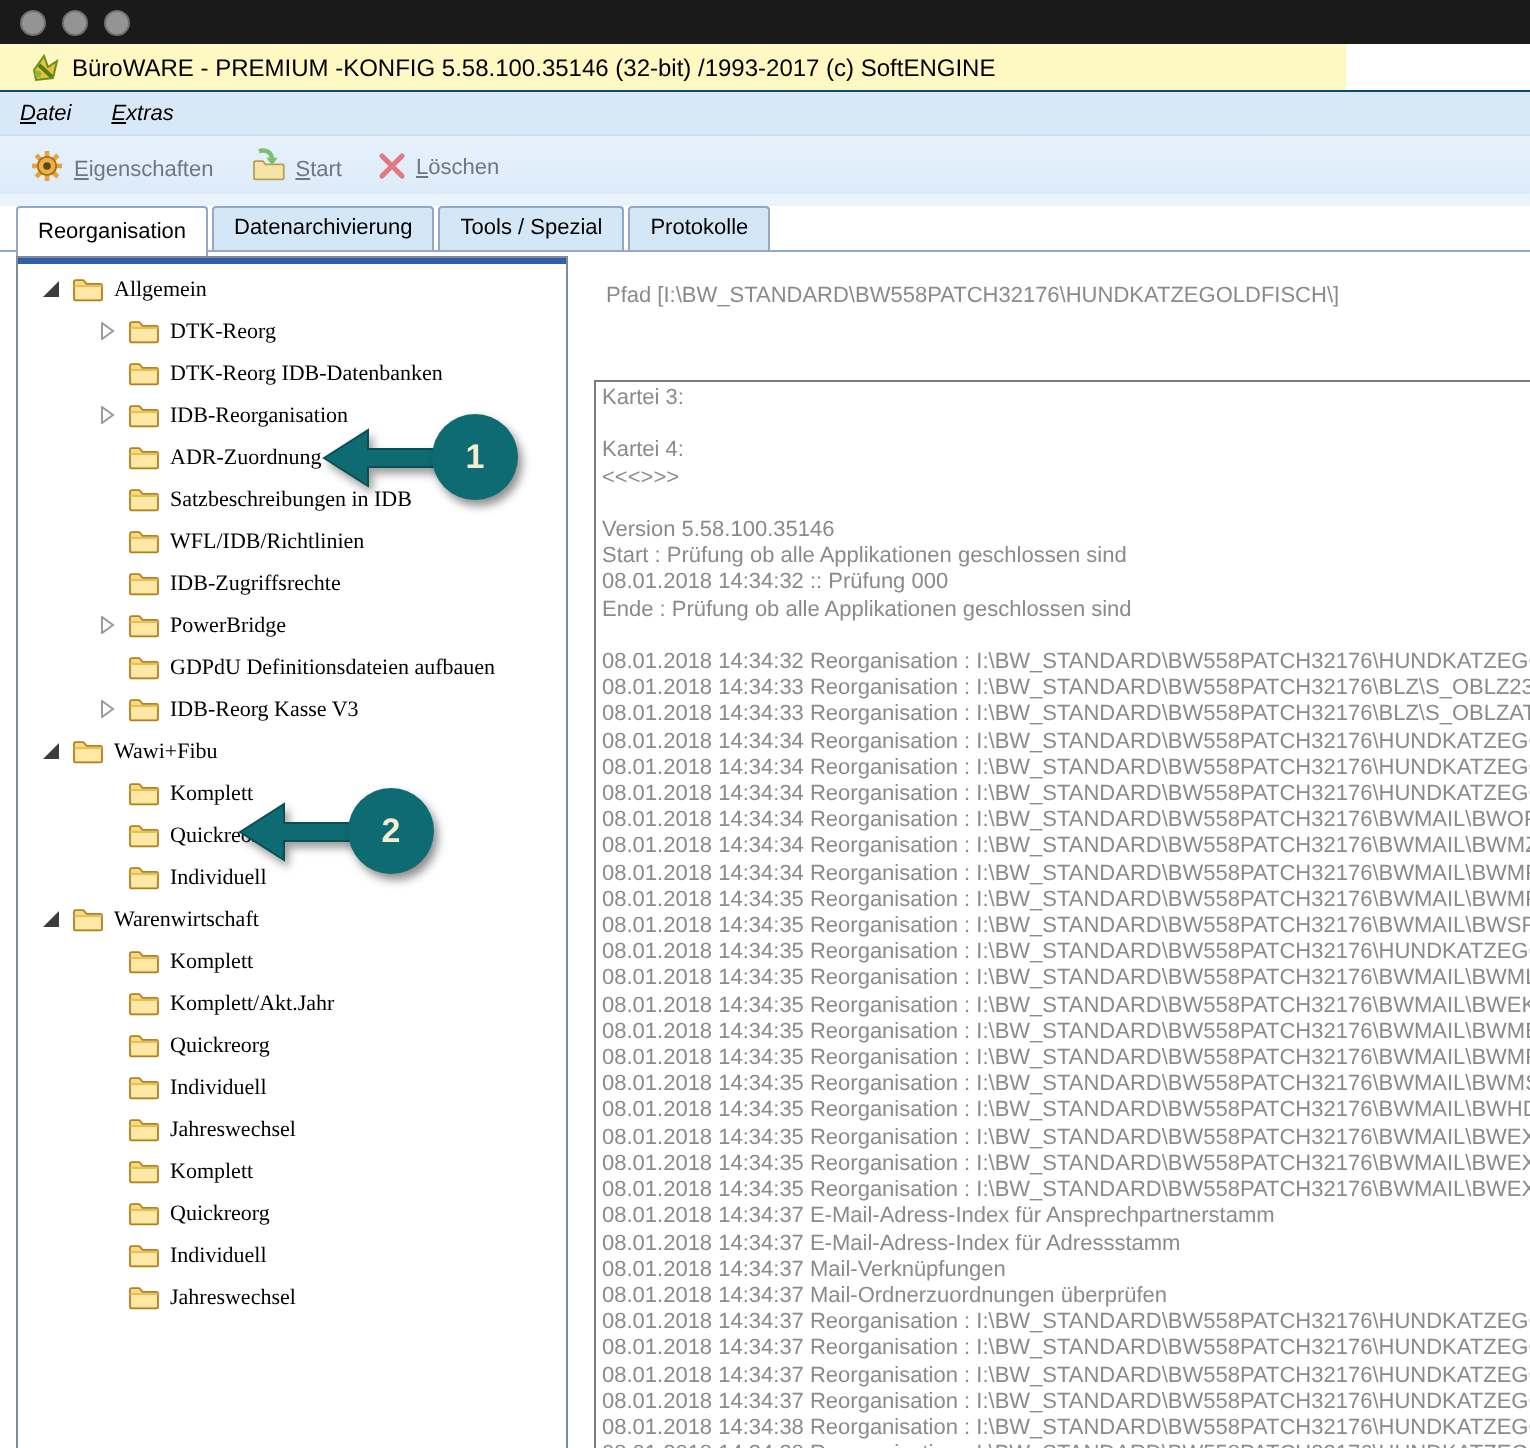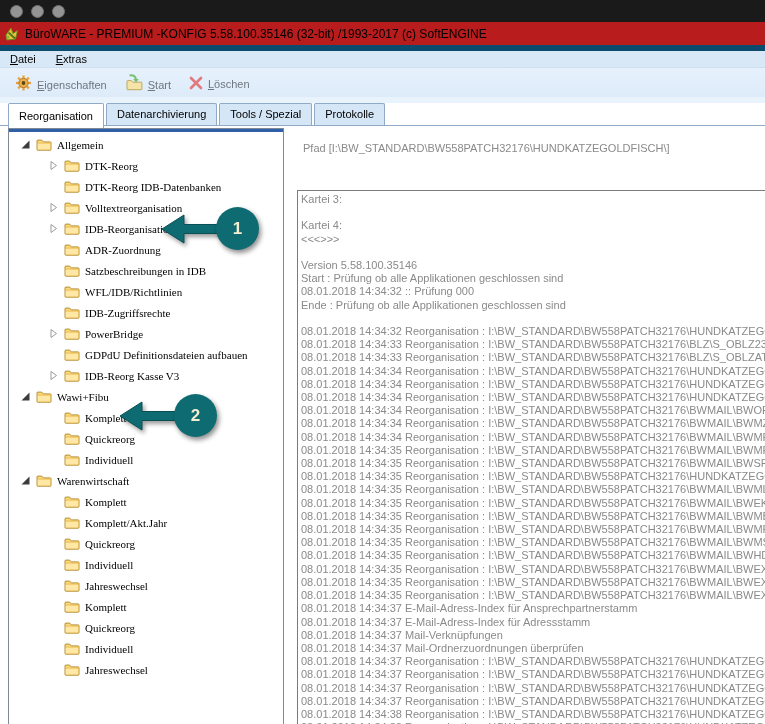--- a/index.html
+++ b/index.html
@@ -5,25 +5,25 @@
   html,body{margin:0;padding:0;}
   body{
     width:765px;height:724px;position:relative;overflow:hidden;
     background:#ffffff;
     font-family:"Liberation Sans","DejaVu Sans",sans-serif;
     -webkit-font-smoothing:none;
   }
   
   .chrome-bar{position:absolute;left:0;top:0;width:765px;height:22px;background:#1a1a1a;display:flex;align-items:center;gap:8px;padding-left:10px;box-sizing:border-box;}
   .chrome-dot{width:13px;height:13px;border-radius:50%;background:#949494;border:1px solid #6f6f6f;box-sizing:border-box;}
-  .title-bar{position:absolute;left:0;top:22px;width:765px;height:23px;background:#b91c1c;display:flex;align-items:center;padding-left:3px;box-sizing:border-box;}
+  .title-bar{position:absolute;left:0;top:22px;width:673px;height:23px;background:#fef9c3;display:flex;align-items:center;padding-left:14px;box-sizing:border-box;}
   .title-bar .app-ic{width:17px;height:16px;margin-right:5px;flex:0 0 auto;}
   .title-text{font-size:12px;color:#000;white-space:nowrap;}
   
-  .menu-bar{position:absolute;left:0;top:45px;width:765px;height:22px;background:#d9e8f7;border-top:6px solid #0c4a6e;display:flex;align-items:center;box-sizing:border-box;font-size:11px;color:#000;}
+  .menu-bar{position:absolute;left:0;top:45px;width:765px;height:22px;background:#d9e8f7;border-top:1px solid #0c4a6e;display:flex;align-items:center;box-sizing:border-box;font-size:11px;color:#000;font-style:italic;}
   .menu-item{padding:3px 10px;cursor:default;}
   
   .toolbar{position:absolute;left:0;top:67px;width:765px;height:30px;background:linear-gradient(#e6f1fc,#ddebf9);border-top:1px solid #cddef0;display:flex;align-items:center;box-sizing:border-box;padding-left:6px;font-size:11px;}
   .tool-btn{display:flex;align-items:flex-end;gap:5px;padding:3px 9px;color:#6f767e;}
   .tool-btn .t-ic{display:flex;align-items:center;}
   .toolbar-strip{position:absolute;left:0;top:97px;width:765px;height:6px;background:#e9f3fc;}
   
   .tab-row{position:absolute;left:0;top:103px;width:765px;height:23px;background:#ffffff;display:flex;align-items:flex-start;padding-left:8px;box-sizing:border-box;border-bottom:1px solid #8fa9c7;font-size:11px;color:#000;}
   .tab{border:1px solid #8fa9c7;border-bottom:none;background:#d5e6f7;padding:3px 10px 3px 10px;height:15px;line-height:15px;border-radius:2px 2px 0 0;margin-right:2px;white-space:nowrap;}
   .tab.active{background:#ffffff;height:18px;line-height:18px;position:relative;margin-bottom:-1px;border-bottom:1px solid #ffffff;}
@@ -174,35 +174,20 @@
             <polygon points="2,0.5 7.5,4.5 2,8.5" fill="#ffffff" stroke="#9b9b9b" stroke-width="1"></polygon>
           </svg>
         </span>
         <span class="fld">
           <svg width="16" height="13" viewBox="0 0 16 13">
             <path d="M1 11.4 V2.9 Q1 2.1 1.8 2.1 H5.7 L7.3 3.9 H14.2 Q15 3.9 15 4.7 V11.4 Q15 12.2 14.2 12.2 H1.8 Q1 12.2 1 11.4 Z" fill="#fdd97b" stroke="#ad8326" stroke-width="0.9"></path>
             <path d="M1.7 5.6 H14.3 V11.4 H1.7 Z" fill="#ffe7a6"></path>
             <path d="M1 5 H15" stroke="#e4b752" stroke-width="0.8"></path>
           </svg>
         </span>
-        <span>Volltextreorganisation</span>
-      </div>
-      <div class="tree-row lvl1">
-        <span class="tw">
-          <svg width="9" height="9" viewBox="0 0 9 9">
-            <polygon points="2,0.5 7.5,4.5 2,8.5" fill="#ffffff" stroke="#9b9b9b" stroke-width="1"></polygon>
-          </svg>
-        </span>
-        <span class="fld">
-          <svg width="16" height="13" viewBox="0 0 16 13">
-            <path d="M1 11.4 V2.9 Q1 2.1 1.8 2.1 H5.7 L7.3 3.9 H14.2 Q15 3.9 15 4.7 V11.4 Q15 12.2 14.2 12.2 H1.8 Q1 12.2 1 11.4 Z" fill="#fdd97b" stroke="#ad8326" stroke-width="0.9"></path>
-            <path d="M1.7 5.6 H14.3 V11.4 H1.7 Z" fill="#ffe7a6"></path>
-            <path d="M1 5 H15" stroke="#e4b752" stroke-width="0.8"></path>
-          </svg>
-        </span>
         <span>IDB-Reorganisation</span>
       </div>
       <div class="tree-row lvl1">
         <span class="tw"></span>
         <span class="fld">
           <svg width="16" height="13" viewBox="0 0 16 13">
             <path d="M1 11.4 V2.9 Q1 2.1 1.8 2.1 H5.7 L7.3 3.9 H14.2 Q15 3.9 15 4.7 V11.4 Q15 12.2 14.2 12.2 H1.8 Q1 12.2 1 11.4 Z" fill="#fdd97b" stroke="#ad8326" stroke-width="0.9"></path>
             <path d="M1.7 5.6 H14.3 V11.4 H1.7 Z" fill="#ffe7a6"></path>
             <path d="M1 5 H15" stroke="#e4b752" stroke-width="0.8"></path>
           </svg>

